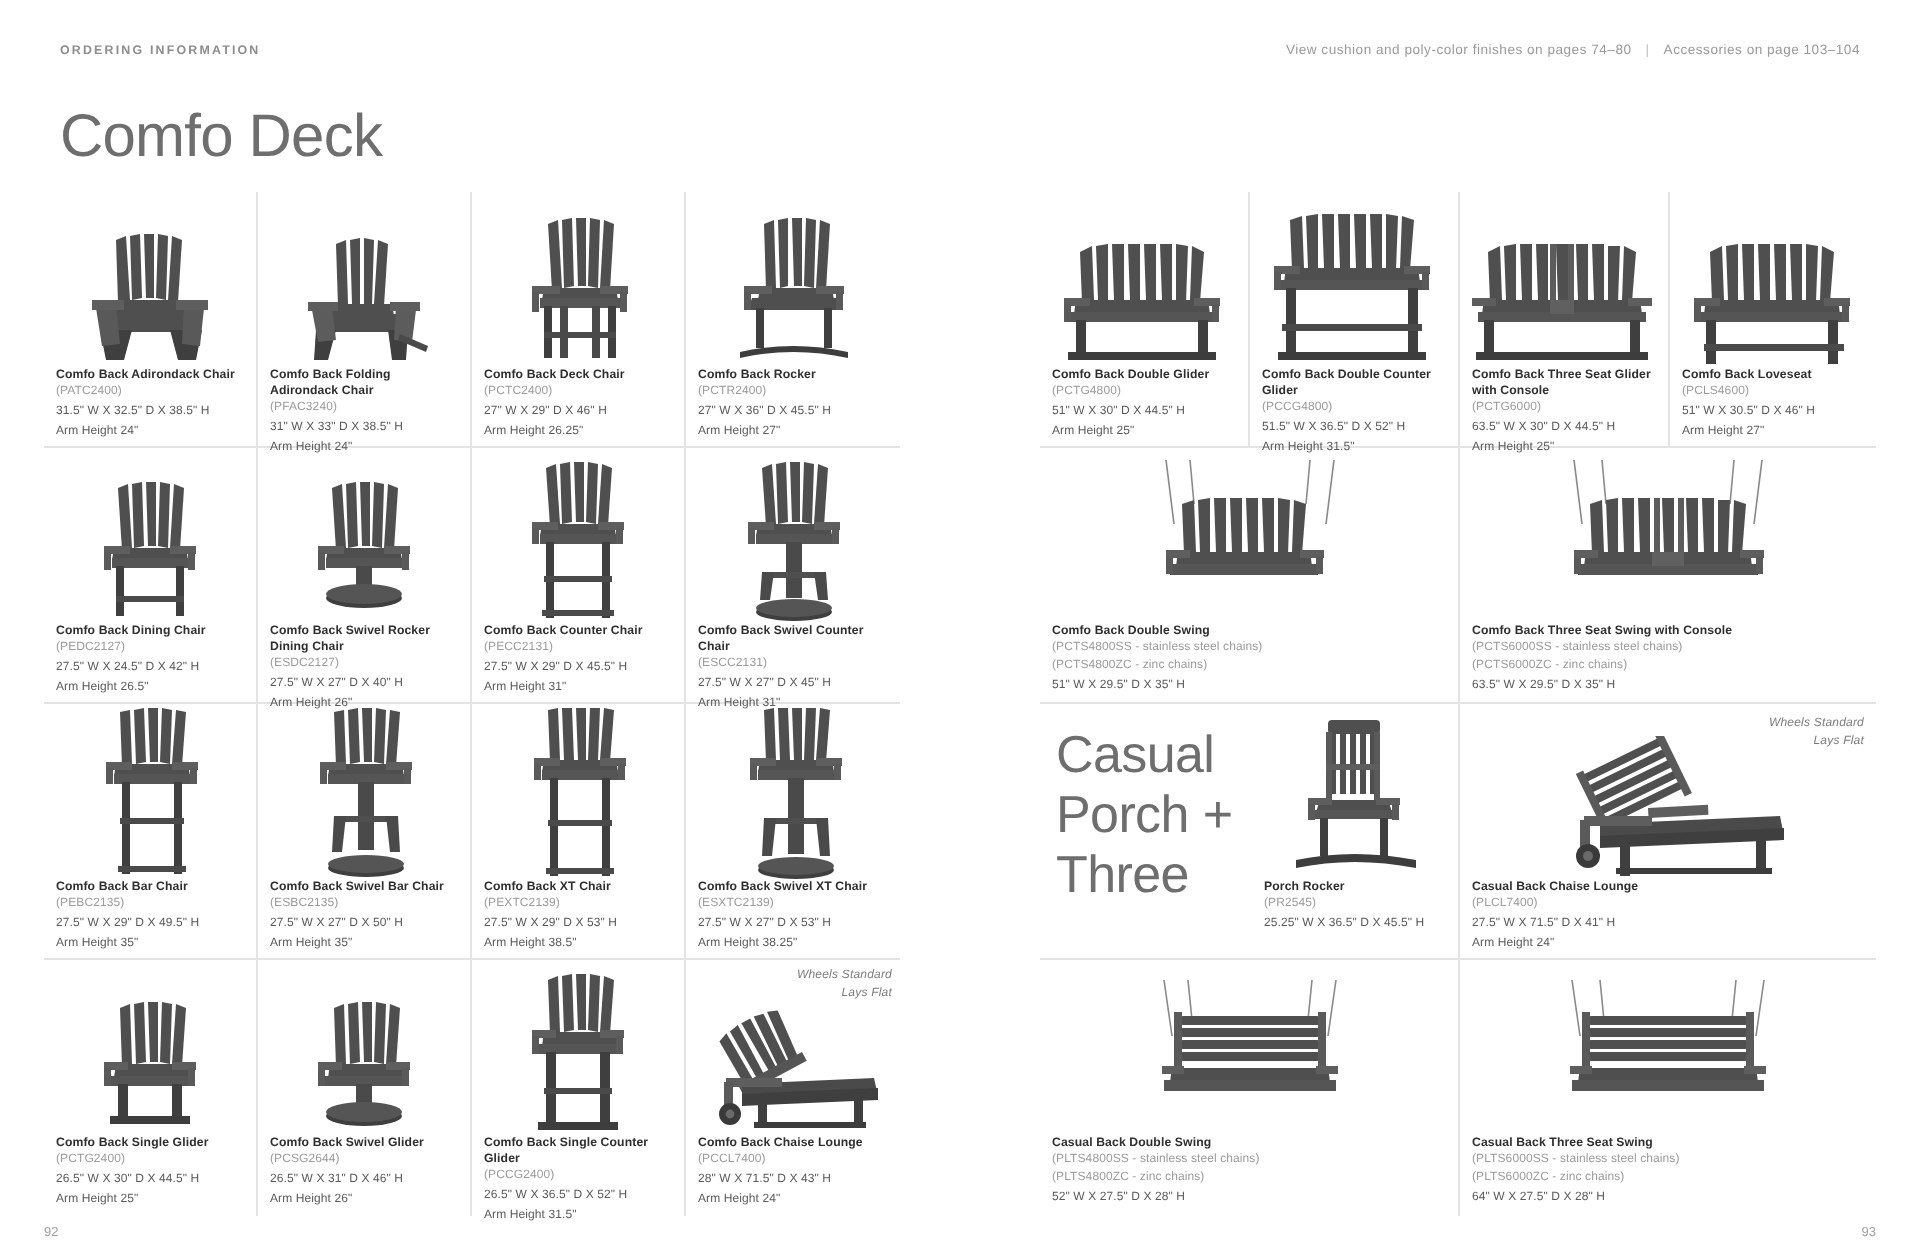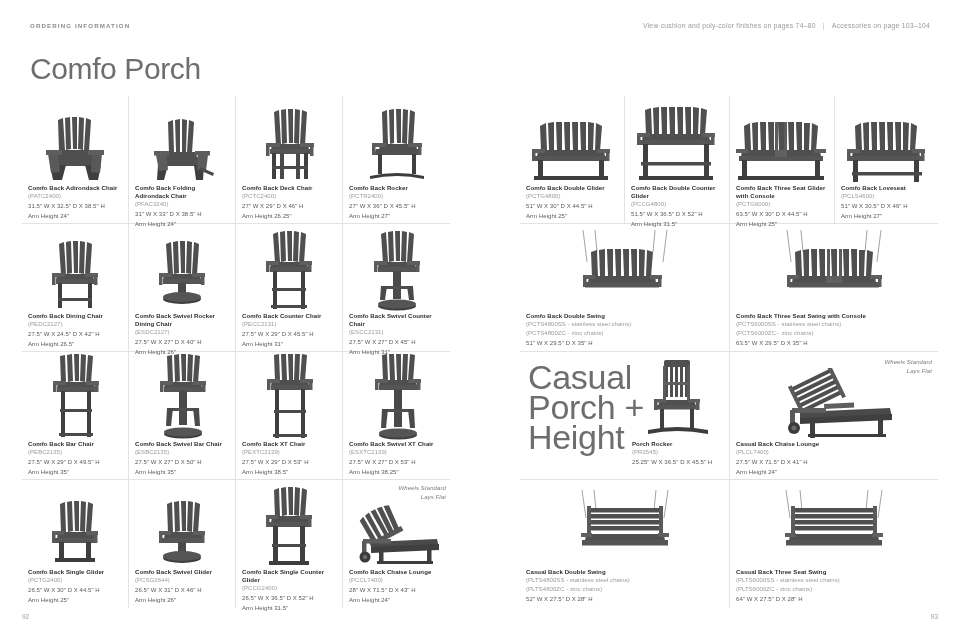--- a/index.html
+++ b/index.html
@@ -74,42 +74,42 @@
 
   .note {
     position: absolute; font-size: 6px; font-style: italic;
     color: #7d7d7d; text-align: right; line-height: 8.5px;
     letter-spacing: .1px;
   }
 
   
   .section-title {
     position: absolute;
-    font-size: 34px; font-weight: 300; line-height: 30px;
+    font-size: 26px; font-weight: 300; line-height: 30px;
     color: #6e6e6e; letter-spacing: -0.3px;
   }
 
   
   .pgnum {
     position: absolute; bottom: 10px; font-size: 6.5px; color: #a0a0a0;
   }
   .pgnum.left { left: 22px; }
   .pgnum.right { right: 22px; }
 </style>
 </head>
 <body>
 
 <div class="page-header">
   <div class="hdr-left">ORDERING INFORMATION</div>
   <div class="hdr-right">
     <span>View cushion and poly-color finishes on pages 74–80</span><span class="sep">|</span><span>Accessories on page 103–104</span>
   </div>
 </div>
 
-<div class="main-title">Comfo Porch</div>
+<div class="main-title">Comfo Deck</div>
 
 <div class="grid">
 
   <div class="row" style="top:0px; height:128px;">
 
     <div class="cell" style="left:0px; width:107px;">
       <div class="art" style="height:88px;">
         <svg width="74" height="74" viewBox="0 0 74 74">
           <g fill="#4f4f4f">
             <polygon points="20,10 25,8 27,40 21,41"></polygon>
@@ -676,21 +676,21 @@
         <div class="cap-code">(ESXTC2139)</div>
         <div class="cap-dim">27.5" W X 27" D X 53" H</div>
         <div class="cap-dim">Arm Height 38.25"</div>
       </div>
     </div>
 
     <div class="cell" style="left:498px; width:210px;">
       <div class="section-title" style="left:8px; top:10px;">
         <div>Casual</div>
         <div>Porch +</div>
-        <div>Height</div>
+        <div>Three</div>
       </div>
       <div class="art" style="left:108px; right:4px; height:88px; justify-content:center;">
         <svg width="74" height="82" viewBox="0 0 74 82">
           <g fill="#4f4f4f">
             <rect x="24" y="2" width="26" height="7" rx="2"></rect>
             <rect x="25" y="9" width="3" height="30"></rect>
             <rect x="30" y="9" width="3" height="30"></rect>
             <rect x="35" y="9" width="3" height="30"></rect>
             <rect x="40" y="9" width="3" height="30"></rect>
             <rect x="45" y="9" width="3" height="30"></rect>

